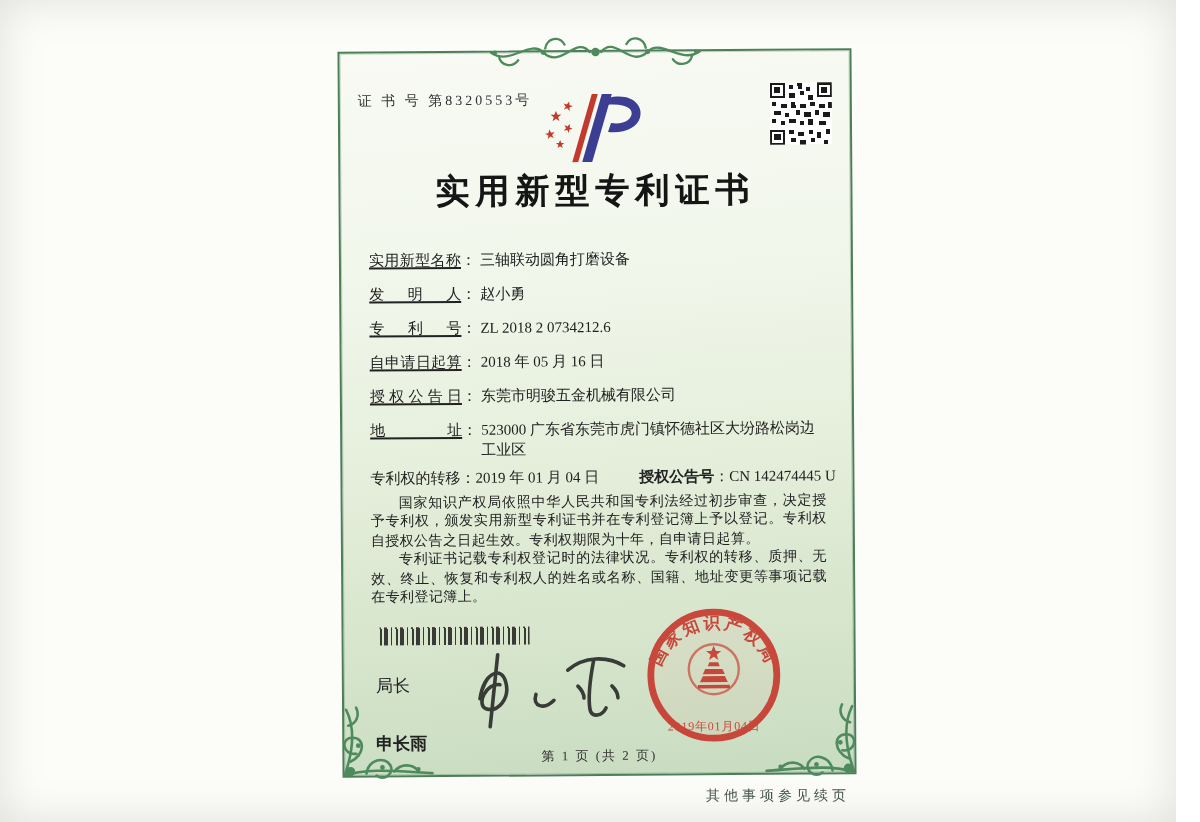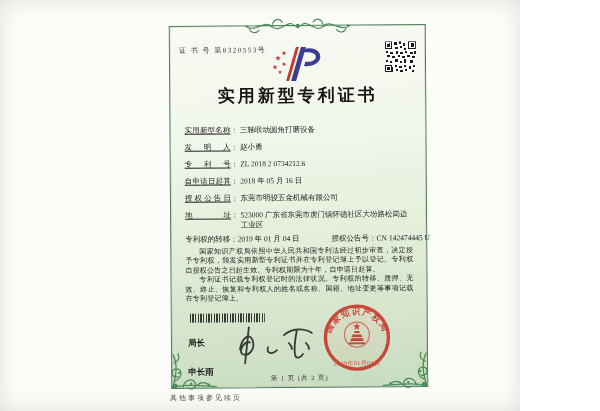--- a/index.html
+++ b/index.html
@@ -1,47 +1,47 @@
 <!DOCTYPE html>
 <html><head>
 <meta charset="utf-8">
 <style>
   html,body{margin:0;padding:0;}
   body{width:600px;height:411px;font-family:"Liberation Serif","DejaVu Serif",serif;}
-  .scene{position:relative;width:520px;height:411px;background:#fcfcf9;overflow:hidden;}
+  .scene{position:relative;width:588px;height:411px;background:#fcfcf9;overflow:hidden;}
   .scene::after{content:"";position:absolute;inset:0;box-shadow:inset 0 0 22px rgba(110,110,100,.20);pointer-events:none;}
   .cert{position:absolute;left:170px;top:25px;width:255px;height:361px;
         border:1.3px solid #4c7f58;
         box-shadow:inset 0 0 0 .5px rgba(76,127,88,.30);
         background:linear-gradient(176deg,#f8faf3 0%,#f2f7ec 28%,#e6efdc 55%,#d6e5cc 80%,#c8dcc0 100%);
         transform:rotate(-0.4deg);}
   .cert-no{position:absolute;left:9px;top:19px;font-size:7px;letter-spacing:1.5px;color:#333;white-space:nowrap;}
   .qr{position:absolute;right:9px;top:16px;width:31px;height:31px;}
   .logo{position:absolute;left:50%;top:19px;width:52px;height:38px;margin-left:-28px;}
   .title{position:absolute;left:0;right:0;top:58px;text-align:center;font-size:17px;font-weight:bold;
          letter-spacing:3px;color:#151515;}
   .fields{position:absolute;left:14px;top:99px;width:228px;color:#222;}
   .frow{display:flex;font-size:7.5px;line-height:10px;margin-bottom:7px;}
   .flabel{width:46px;flex:none;text-align:justify;text-align-last:justify;text-justify:inter-character;text-decoration:underline;}
   .fcolon{flex:none;}
   .fvalue{flex:1;margin-left:2px;}
   .frow.addr{margin-bottom:4px;}
   .grant{display:flex;font-size:7.5px;line-height:10px;margin-bottom:3px;white-space:nowrap;}
-  .gpair2{margin-left:32px;}
+  .gpair2{margin-left:20px;font-weight:bold;}
   .paras{margin-top:3px;}
   .paras p{margin:0;font-size:7px;line-height:9.4px;text-align:justify;text-indent:2em;color:#222;letter-spacing:.2px;}
   .barcode{position:absolute;left:18px;top:287px;width:75px;height:9px;
            background:repeating-linear-gradient(90deg,#1c1c1c 0 1px,transparent 1px 2.4px,#1c1c1c 2.4px 4px,transparent 4px 5.6px,#1c1c1c 5.6px 6.4px,transparent 6.4px 8px);
            opacity:.85;}
-  .dir-title{position:absolute;left:16px;top:311px;font-size:8.5px;font-weight:bold;color:#222;text-align:right;}
+  .dir-title{position:absolute;left:16px;top:311px;font-size:8.5px;font-weight:normal;color:#222;text-align:right;}
   .dir-name{position:absolute;left:16px;top:340px;font-size:8.5px;font-weight:bold;color:#222;}
   .signature{position:absolute;left:58px;top:295px;width:95px;height:48px;}
   .seal{position:absolute;left:149px;top:276px;width:72px;height:72px;opacity:.92;}
   .page-footer{position:absolute;left:0;right:0;bottom:4px;text-align:center;font-size:6.5px;color:#333;letter-spacing:1px;}
-  .cont-note{position:absolute;left:170px;top:393px;width:255px;text-align:left;font-size:7px;color:#45544a;letter-spacing:2px;}
+  .cont-note{position:absolute;left:170px;top:393px;width:255px;text-align:right;font-size:7px;color:#45544a;letter-spacing:2px;}
   .orn-top{position:absolute;left:50%;top:-12px;width:116px;height:24px;margin-left:-58px;}
   .orn-bl{position:absolute;left:-3px;bottom:-3px;width:50px;height:50px;}
   .orn-br{position:absolute;right:-3px;bottom:-3px;width:50px;height:50px;transform:scaleX(-1);}
 </style>
 </head>
 <body>
 
 <div class="scene">
   <div class="cert">
 

